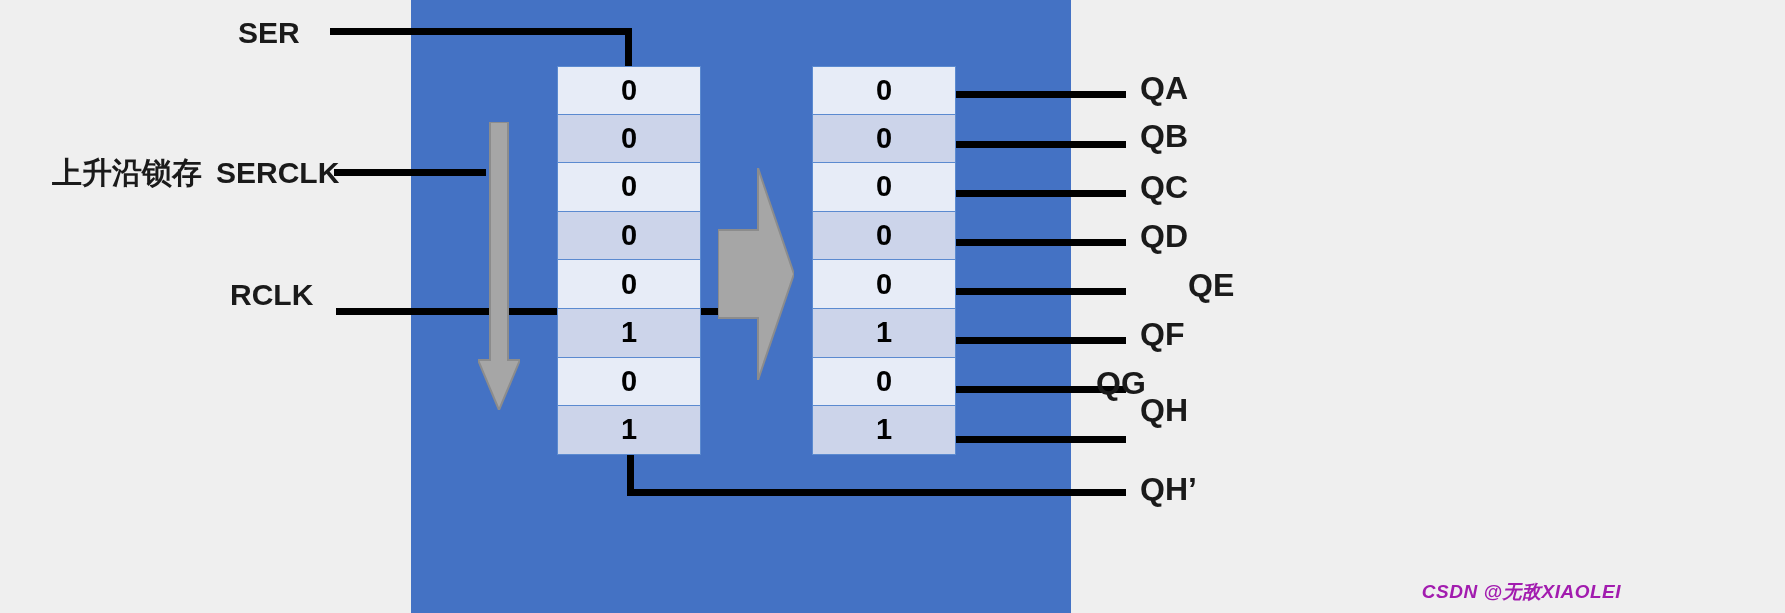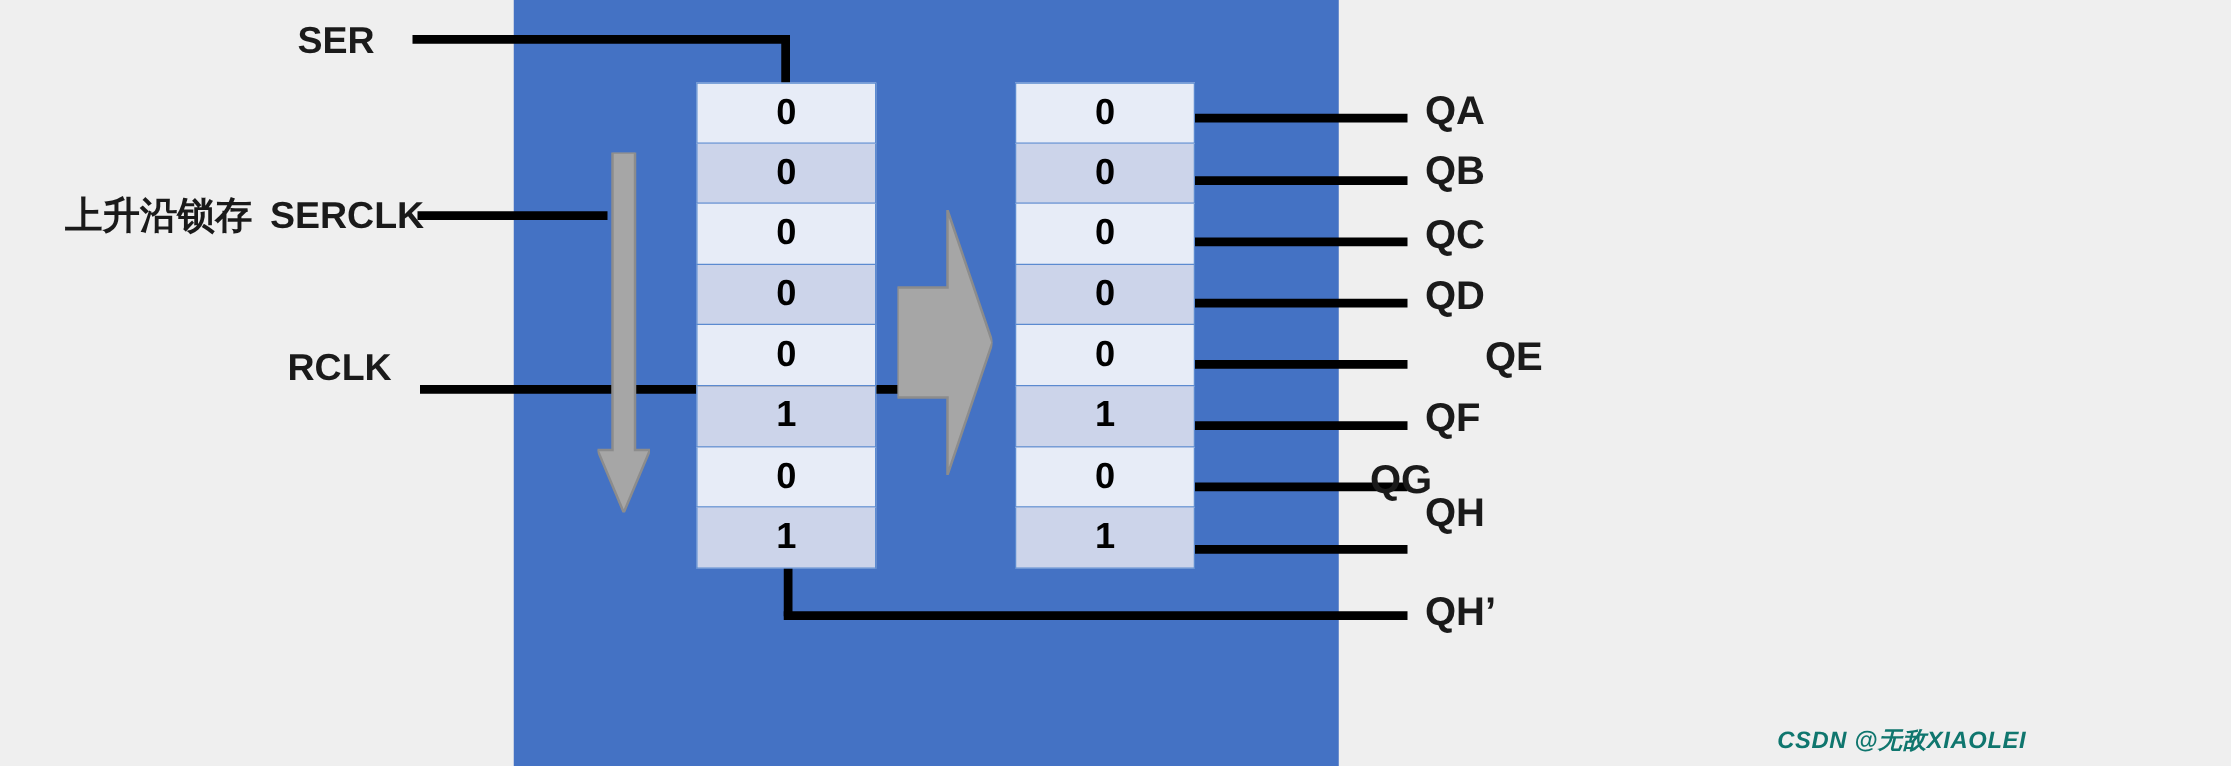--- a/index.html
+++ b/index.html
@@ -50,21 +50,21 @@
     position:absolute;
     font-size:30px;color:#1a1a1a;
     white-space:nowrap;line-height:1;
   }
   .lbl-cn{font-size:30px;}
   .lbl-r{font-size:32px;}
 
   
   .watermark{
     position:absolute;right:14px;bottom:8px;
-    font-size:19px;color:#0f766e;
+    font-size:19px;color:#a21caf;
     font-style:italic;
     white-space:nowrap;
     letter-spacing:.5px;
   }
 </style>
 </head>
 <body>
 
 <div class="stage">
 

